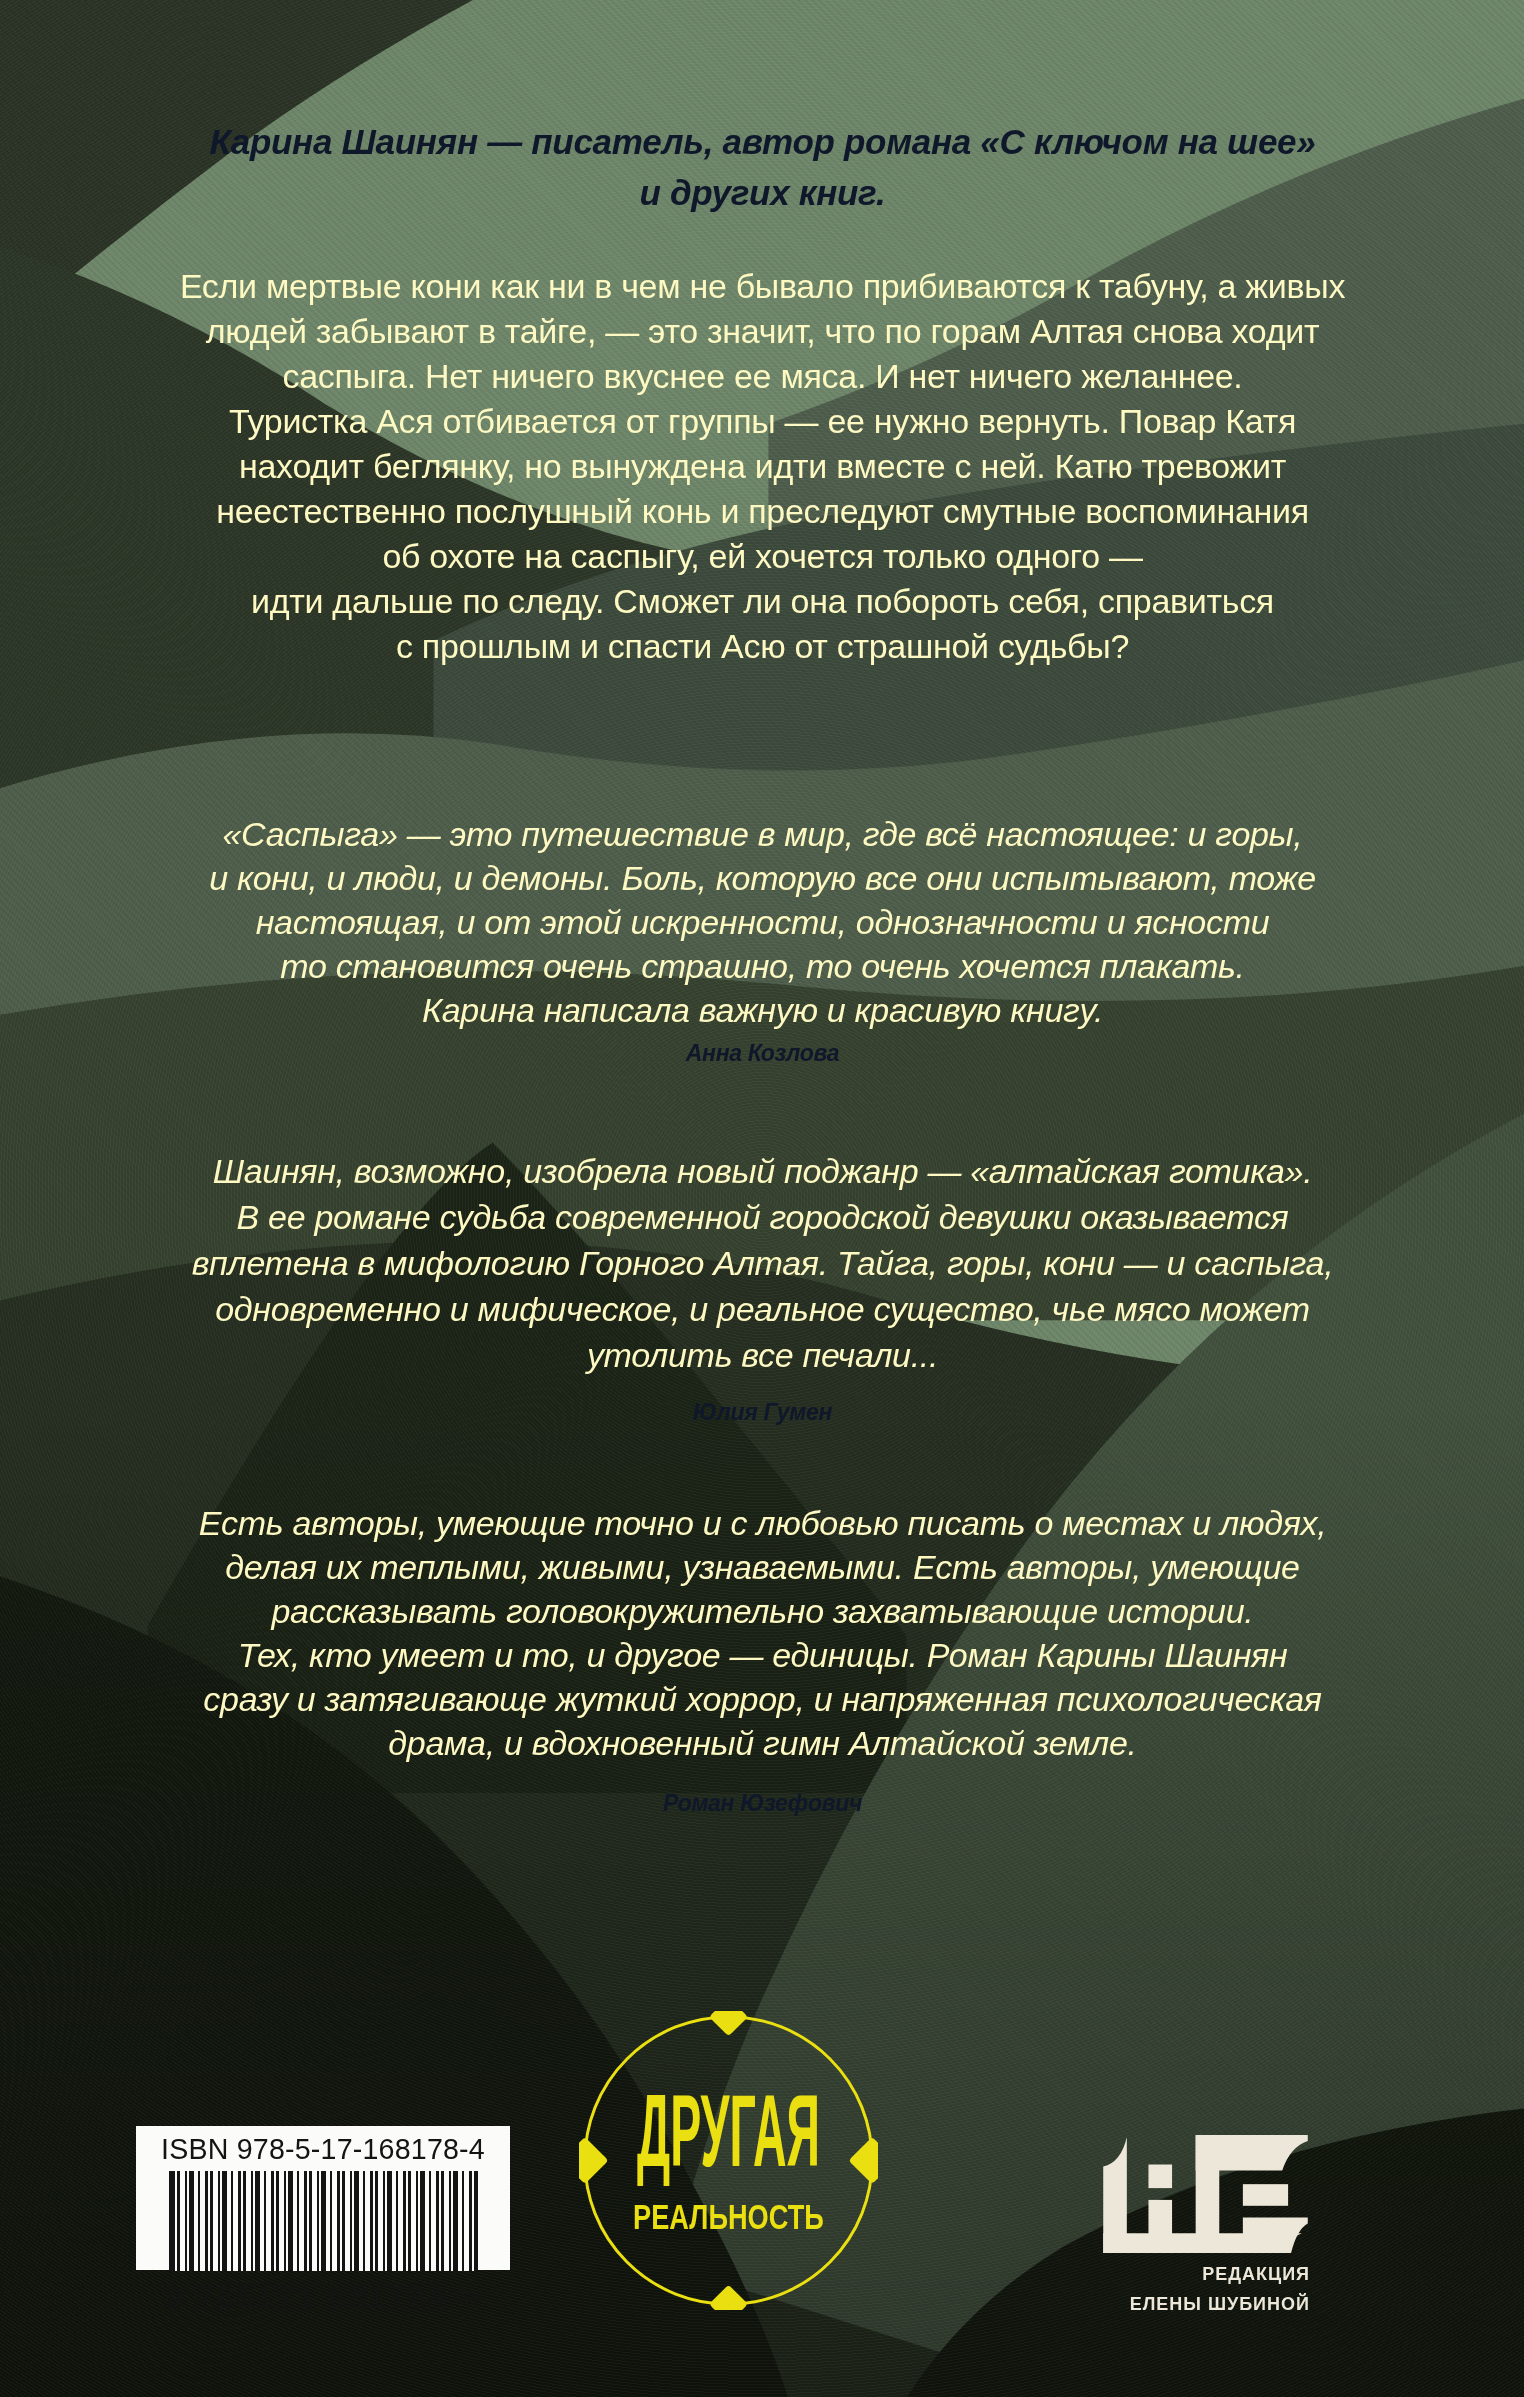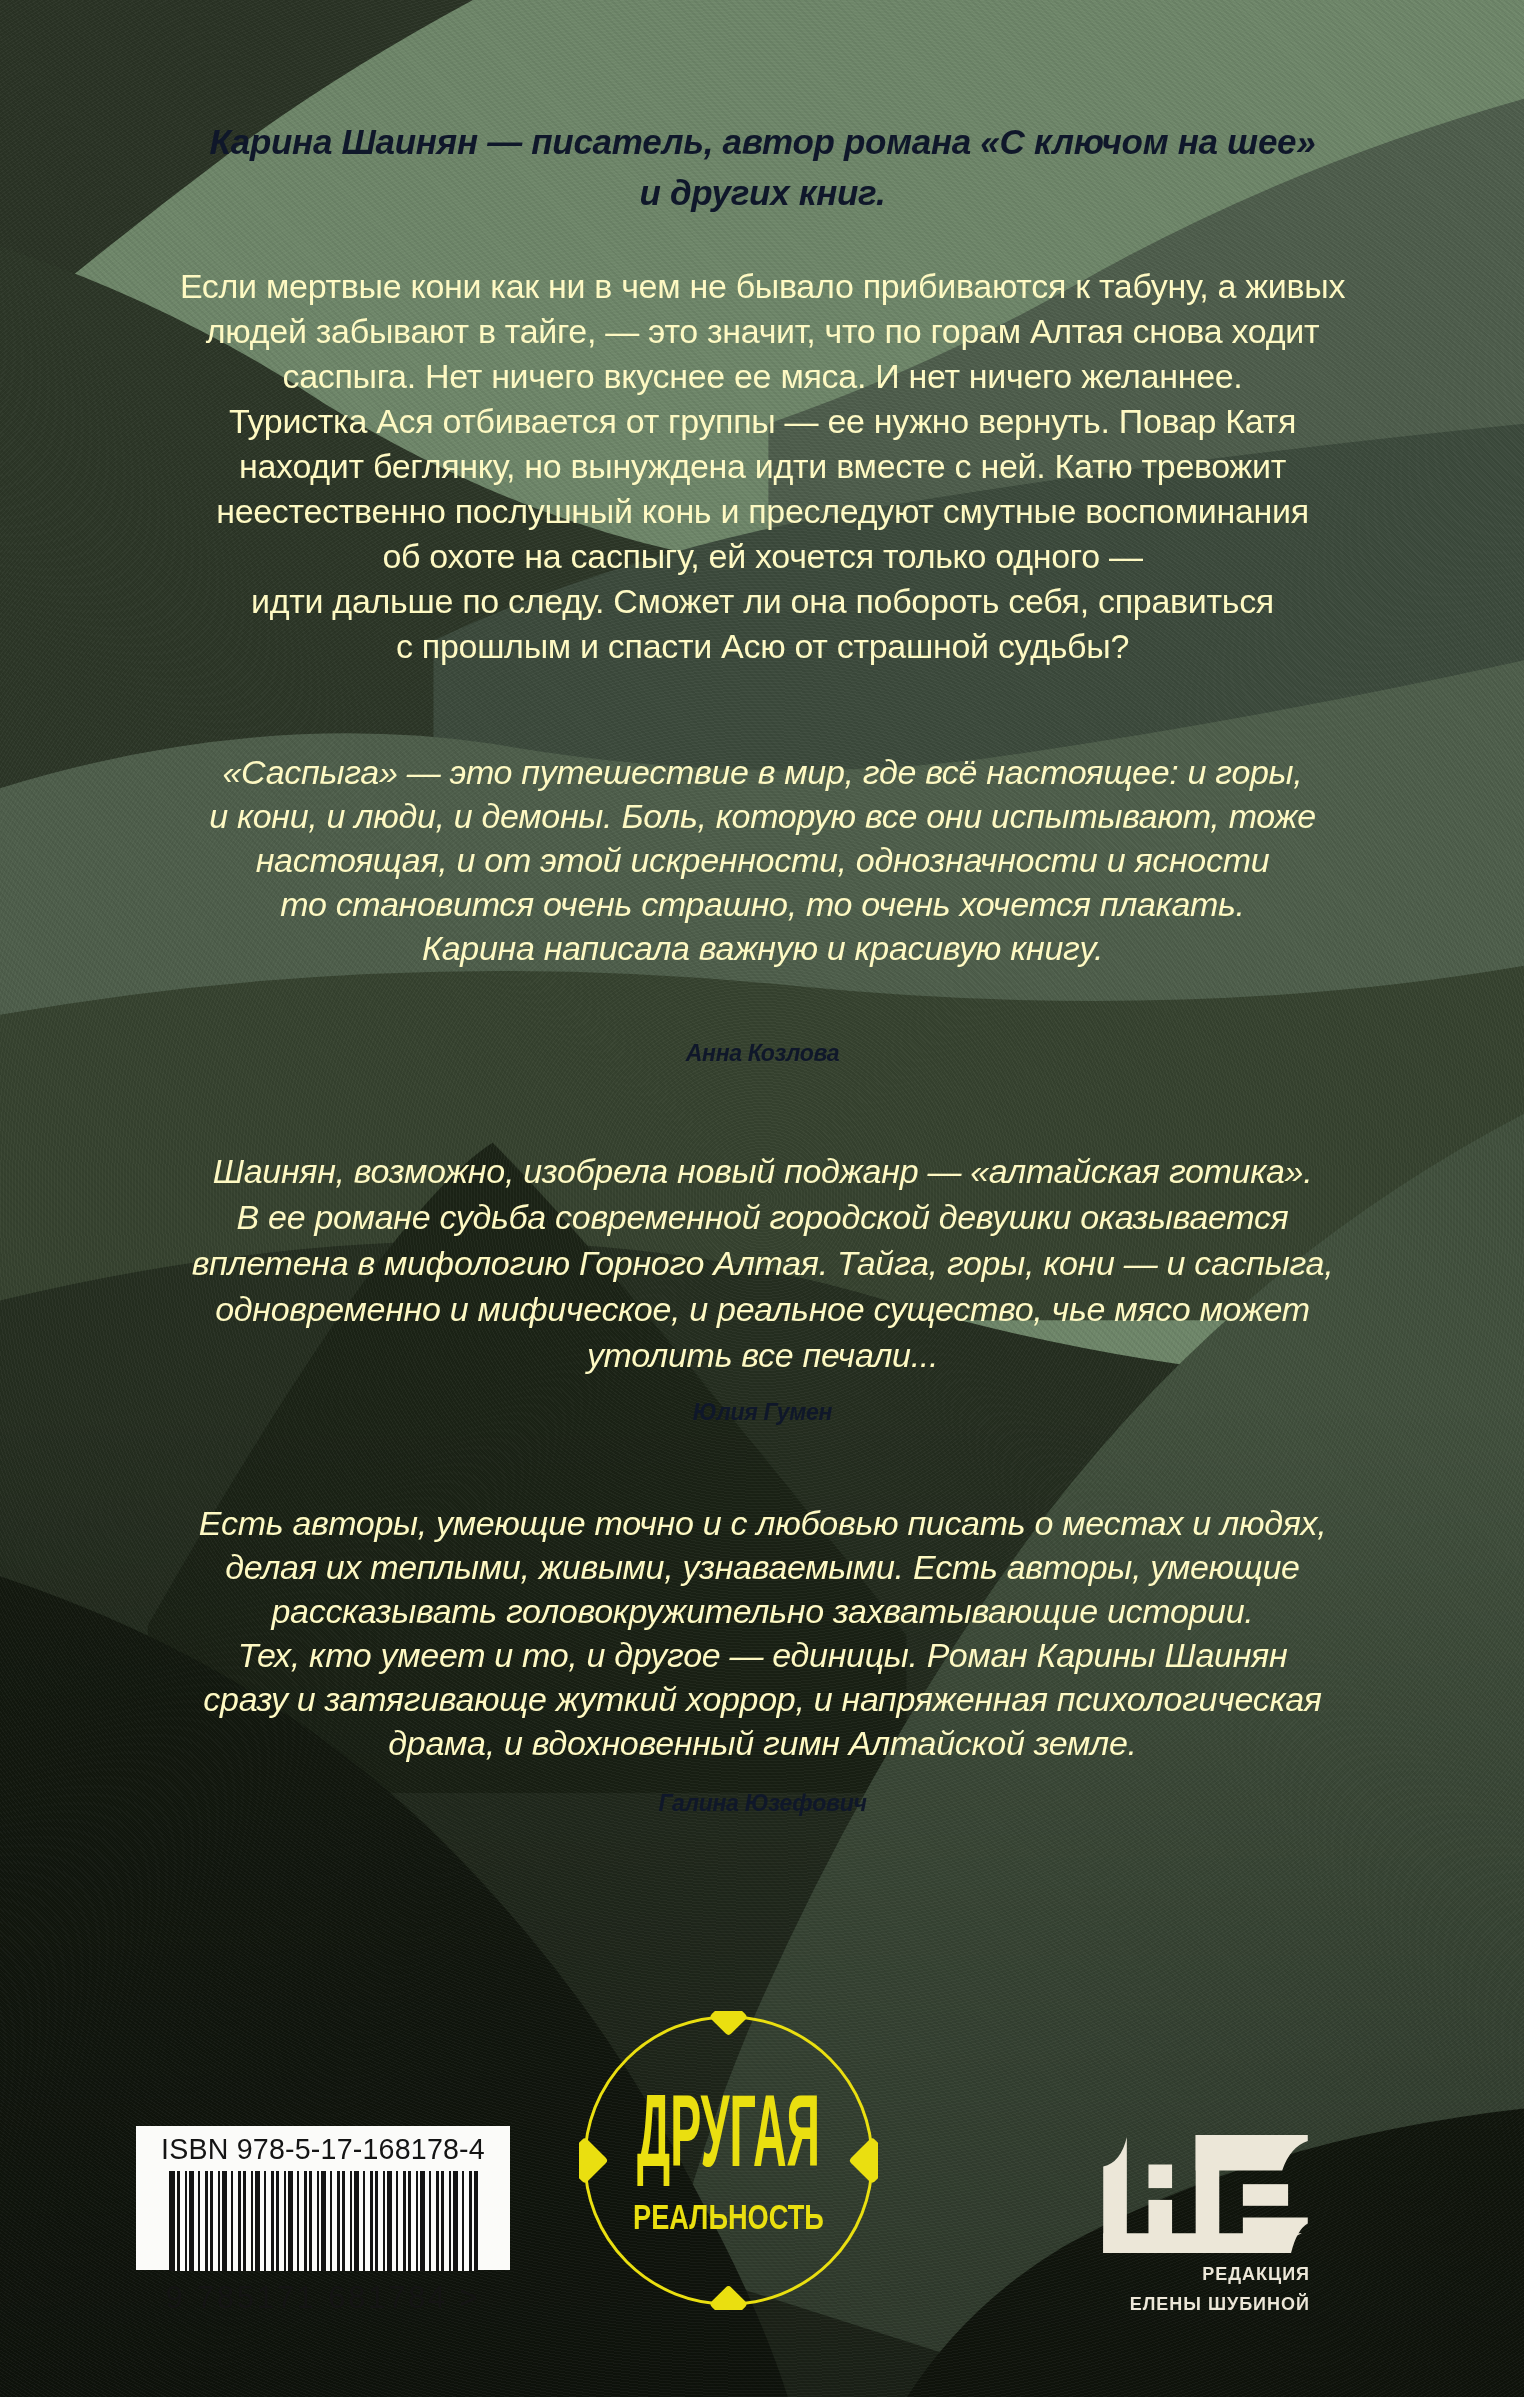--- a/index.html
+++ b/index.html
@@ -31,21 +31,21 @@
     width: 1409px;
     text-align: center;
     white-space: pre-line;
     letter-spacing: -0.3px;
   }
   .yellow { color: #0f172a; font-style: italic; }
   .cream  { color: #fef9c3; }
   .header-quote { top: 116px; font-size: 35px; line-height: 51px; font-weight: bold; }
   .synopsis { top: 264px; font-size: 34px; line-height: 45px; }
   .quote { font-style: italic; font-size: 34px; }
-  .q1 { top: 750px;  line-height: 44px; }
+  .q1 { top: 812px;  line-height: 44px; }
   .q2 { top: 1148px; line-height: 46px; }
   .q3 { top: 1501px; line-height: 44px; }
   .review-author { font-weight: bold; font-size: 23px; line-height: 43px; }
   .a1 { top: 1032px; }
   .a2 { top: 1391px; }
   .a3 { top: 1782px; }
   .warning {
     left: 136px; top: 2006px;
     font-size: 29.6px; line-height: 49px;
     letter-spacing: 1.5px;
@@ -144,21 +144,21 @@
 одновременно и мифическое, и реальное существо, чье мясо может
 утолить все печали...</div>
   <div class="abs center-text review-author a2 yellow">Юлия Гумен</div>
 
   <div class="abs center-text quote q3 cream">Есть авторы, умеющие точно и с любовью писать о местах и людях,
 делая их теплыми, живыми, узнаваемыми. Есть авторы, умеющие
 рассказывать головокружительно захватывающие истории.
 Тех, кто умеет и то, и другое — единицы. Роман Карины Шаинян
 сразу и затягивающе жуткий хоррор, и напряженная психологическая
 драма, и вдохновенный гимн Алтайской земле.</div>
-  <div class="abs center-text review-author a3 yellow">Галина Юзефович</div>
+  <div class="abs center-text review-author a3 yellow">Роман Юзефович</div>
 
 
   <div class="abs barcode-box">
     <div class="isbn-label">ISBN 978-5-17-168178-4</div>
     <div class="bars"></div>
     <div class="barcode-digits">9 785171 681784 &gt;</div>
   </div>
 
   <svg class="abs series-logo" viewBox="0 0 304 304">
     <circle cx="152" cy="152" r="146" fill="none" stroke="#eadf10" stroke-width="3"></circle>

